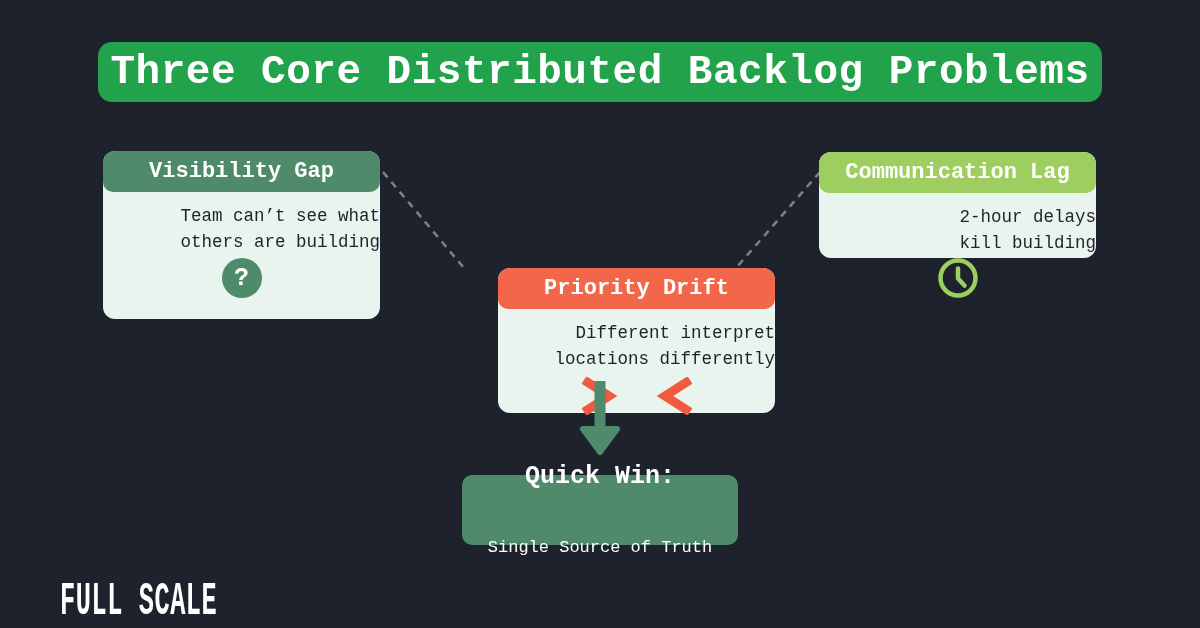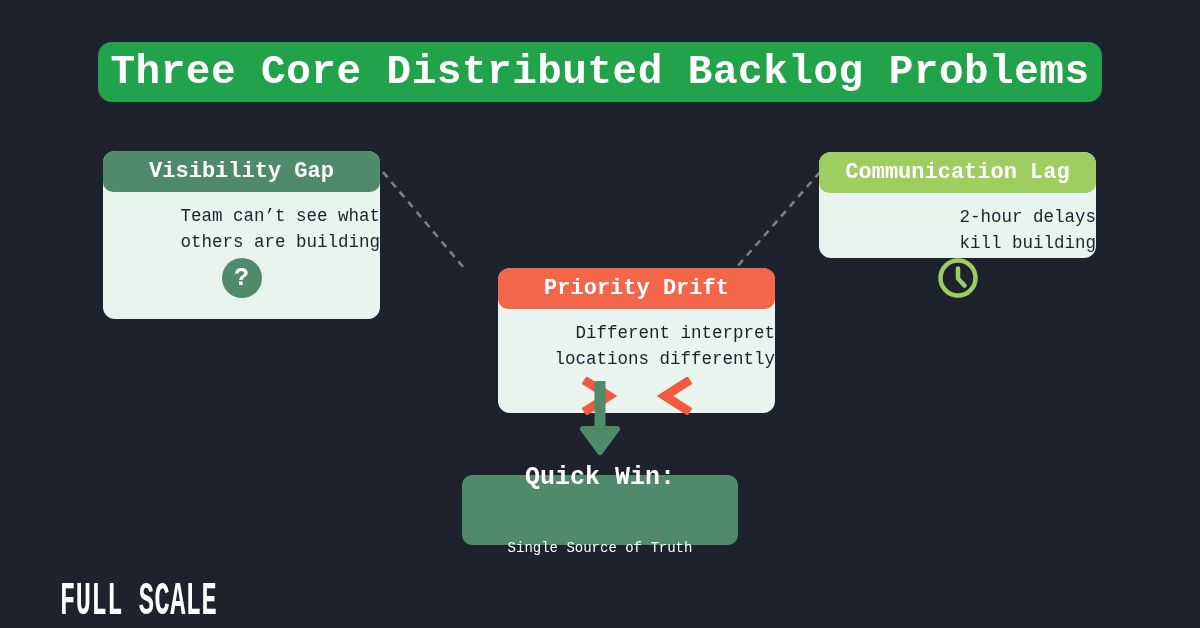--- a/index.html
+++ b/index.html
@@ -48,21 +48,21 @@
   .q-circle span{color:#fff;font-weight:700;font-size:25px;line-height:1;}
   
   .quickwin{
     position:absolute;left:462px;top:475px;width:276px;height:70px;
     background:#4f8a6a;border-radius:10px;z-index:2;
     display:flex;flex-direction:column;align-items:center;justify-content:center;
     color:#fff;
     gap:44px;
   }
   .quickwin .qw-title{font-size:25px;font-weight:700;line-height:1.15;}
-  .quickwin .qw-sub{font-size:14px;margin-top:3px;}
+  .quickwin .qw-sub{font-size:17px;margin-top:3px;}
   
   .logo{position:absolute;left:60px;top:579px;z-index:2;}
   .logo span{
     display:inline-block;color:#fff;font-weight:700;font-size:46px;line-height:1;
     letter-spacing:1px;transform:scaleX(.55);transform-origin:0 0;white-space:nowrap;
   }
 </style>
 </head>
 <body>
 

